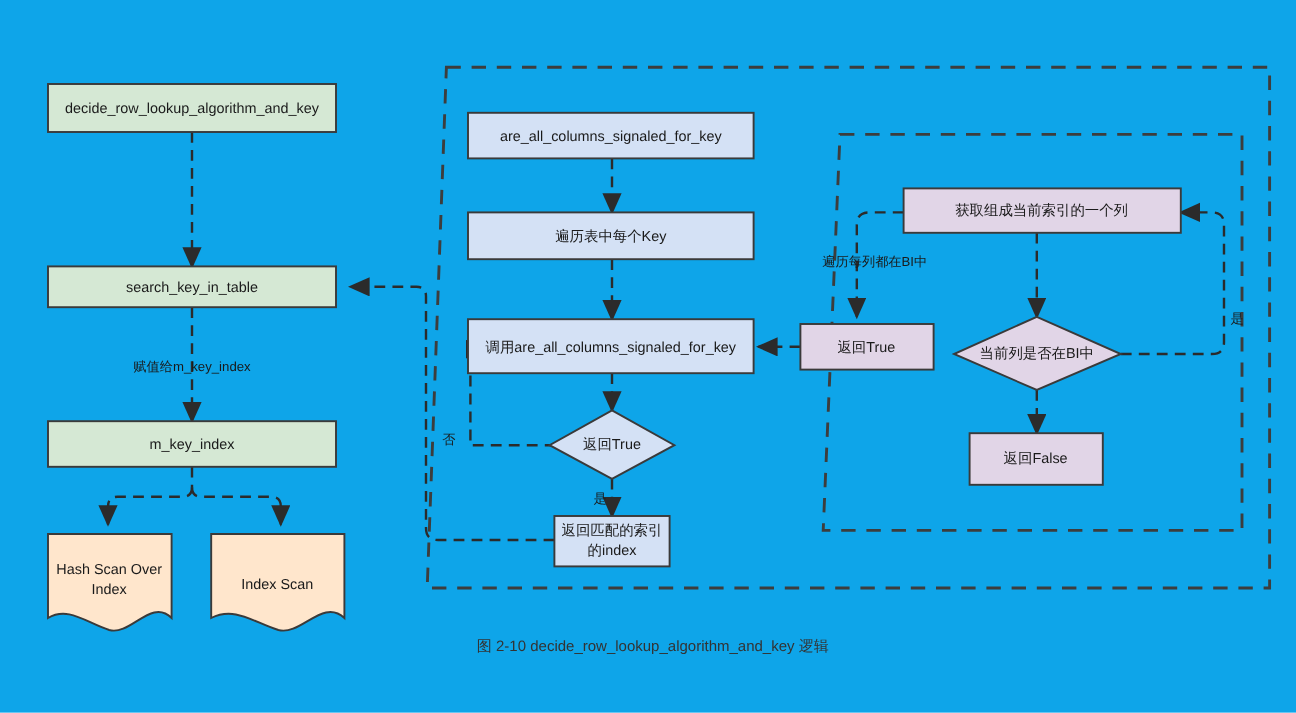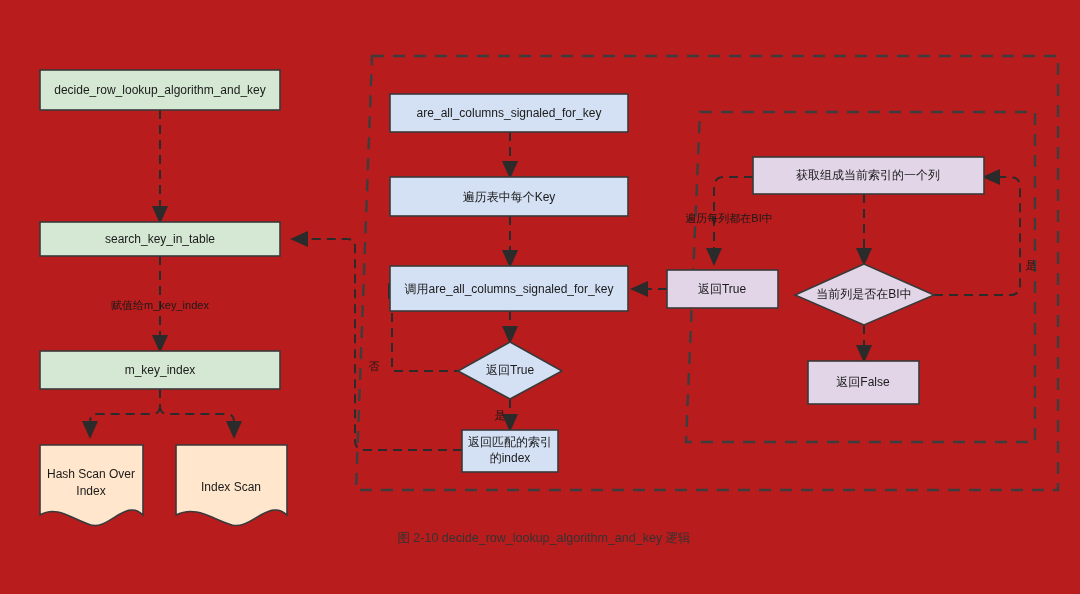--- a/index.html
+++ b/index.html
@@ -10,21 +10,21 @@
   body {
     width: 1080px;
     height: 594px;
     font-family: "Liberation Sans", "DejaVu Sans", sans-serif;
     overflow: hidden;
   }
   #diagram-root {
     position: relative;
     width: 1080px;
     height: 594px;
-    background: #b91c1c;
+    background: #0ea5e9;
   }
   svg.flow {
     position: absolute;
     left: 0;
     top: 0;
     width: 1080px;
     height: 594px;
   }
   .node-text {
     font-family: "Liberation Sans", "DejaVu Sans", sans-serif;

